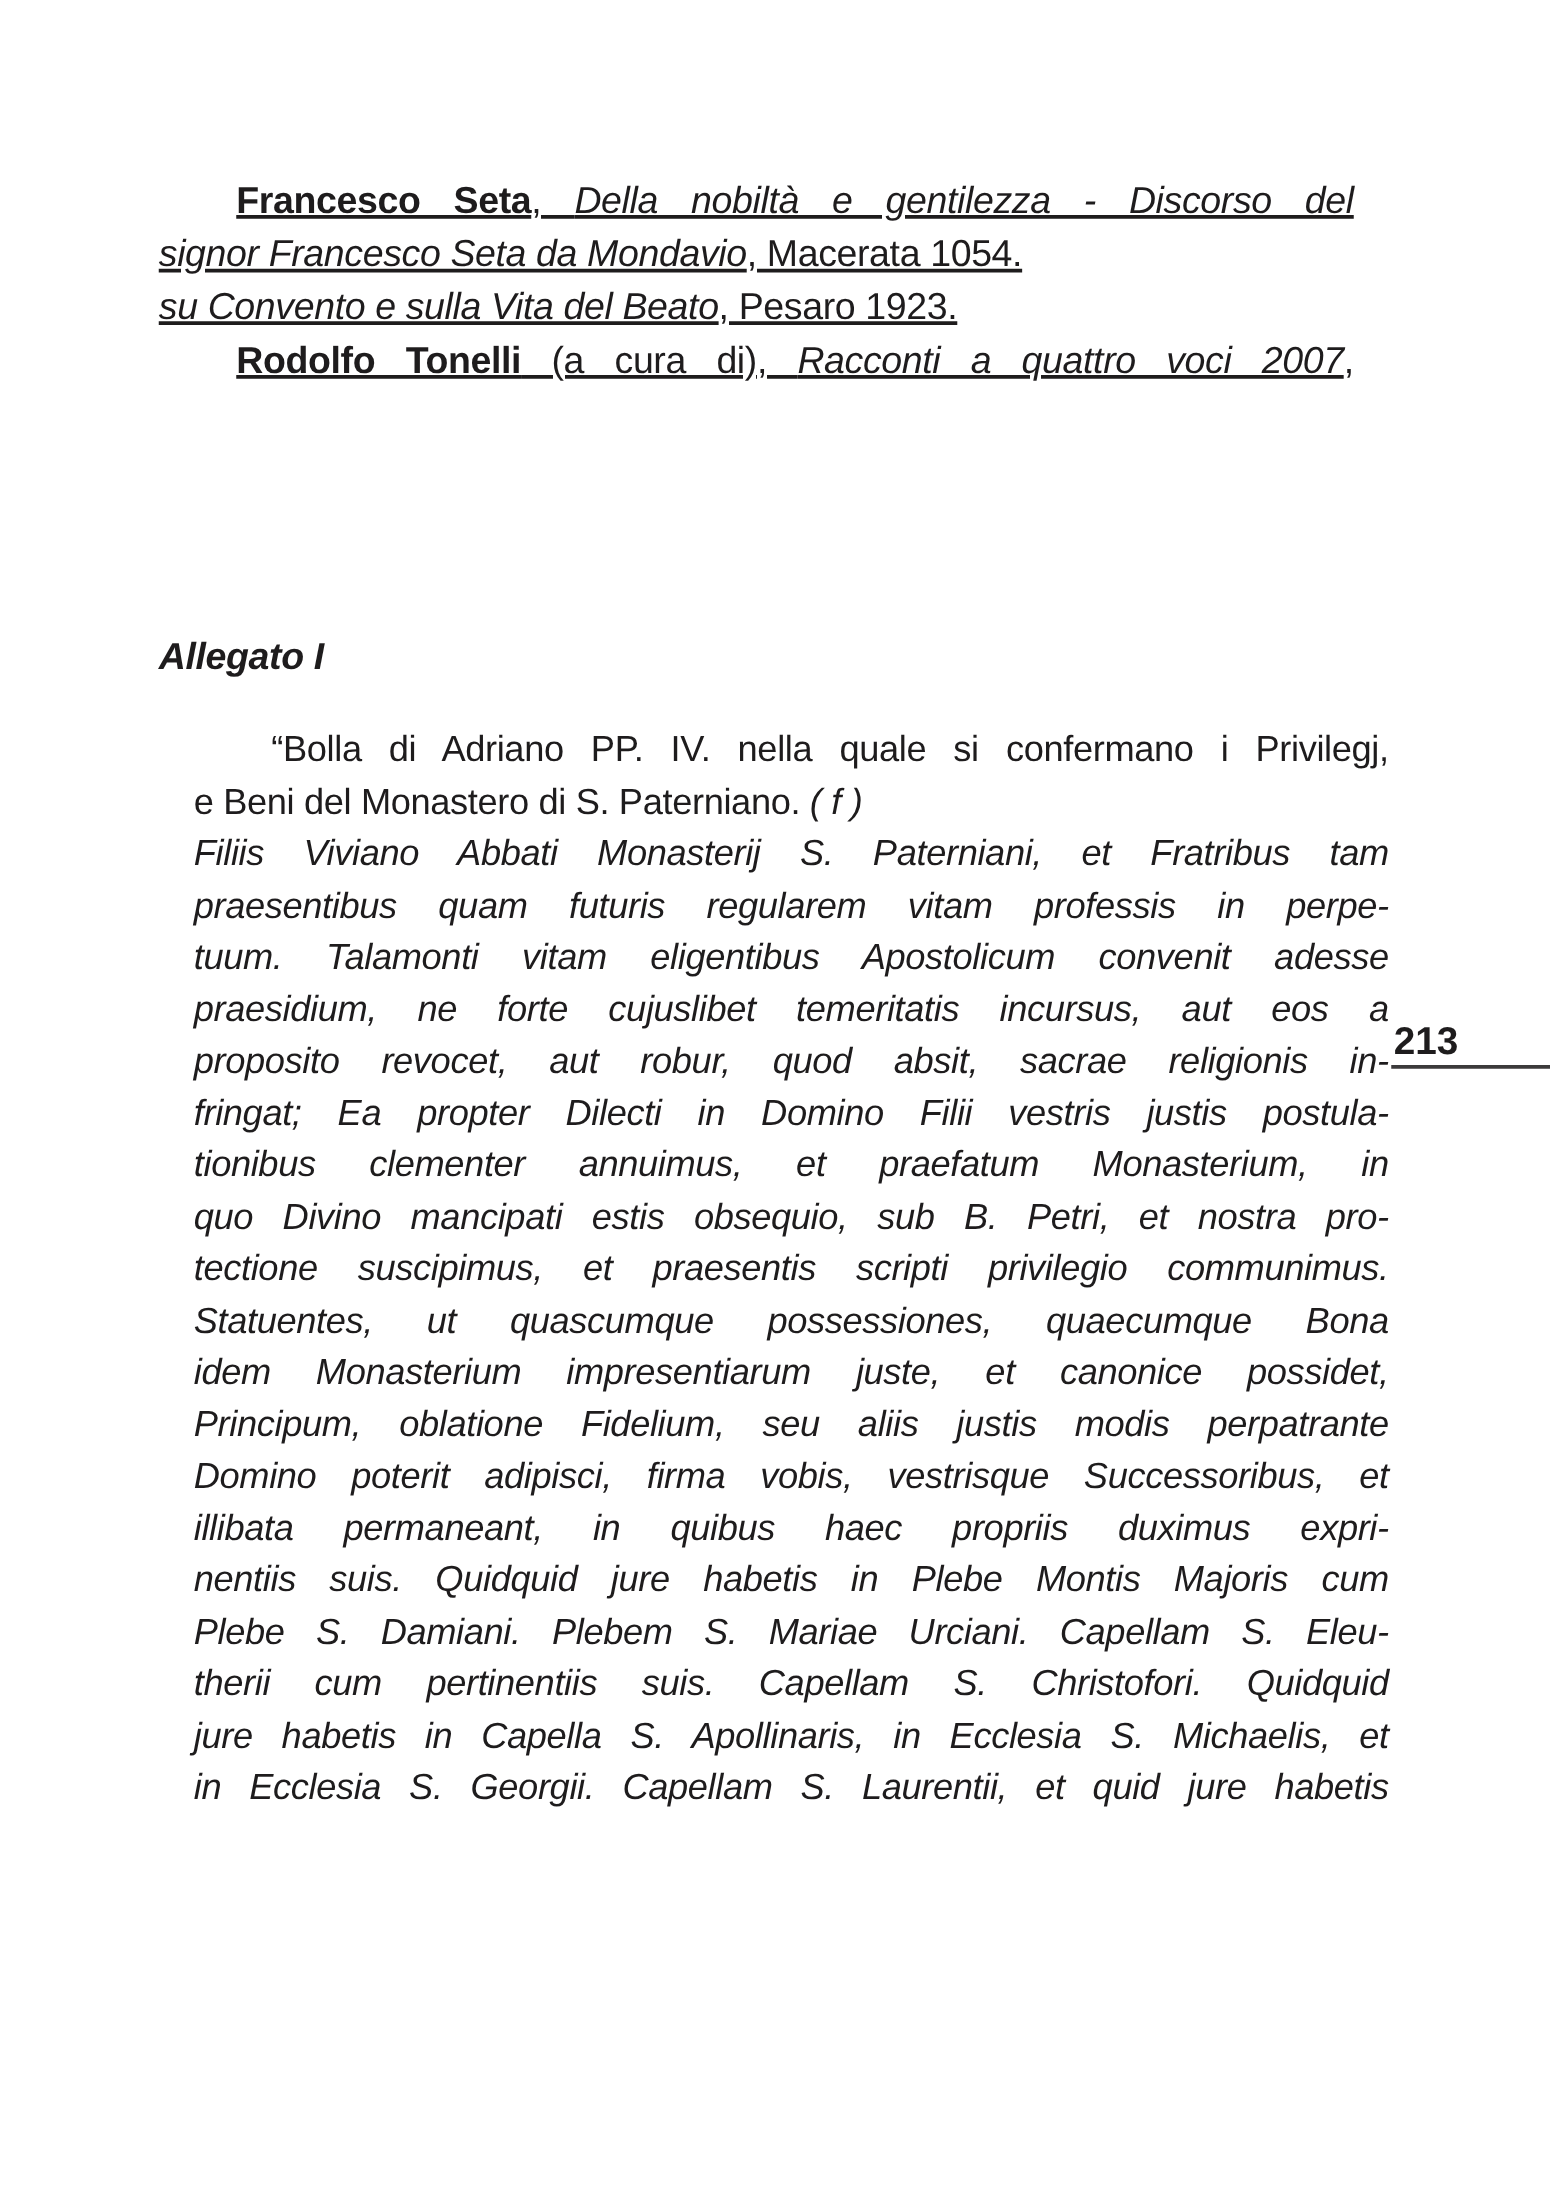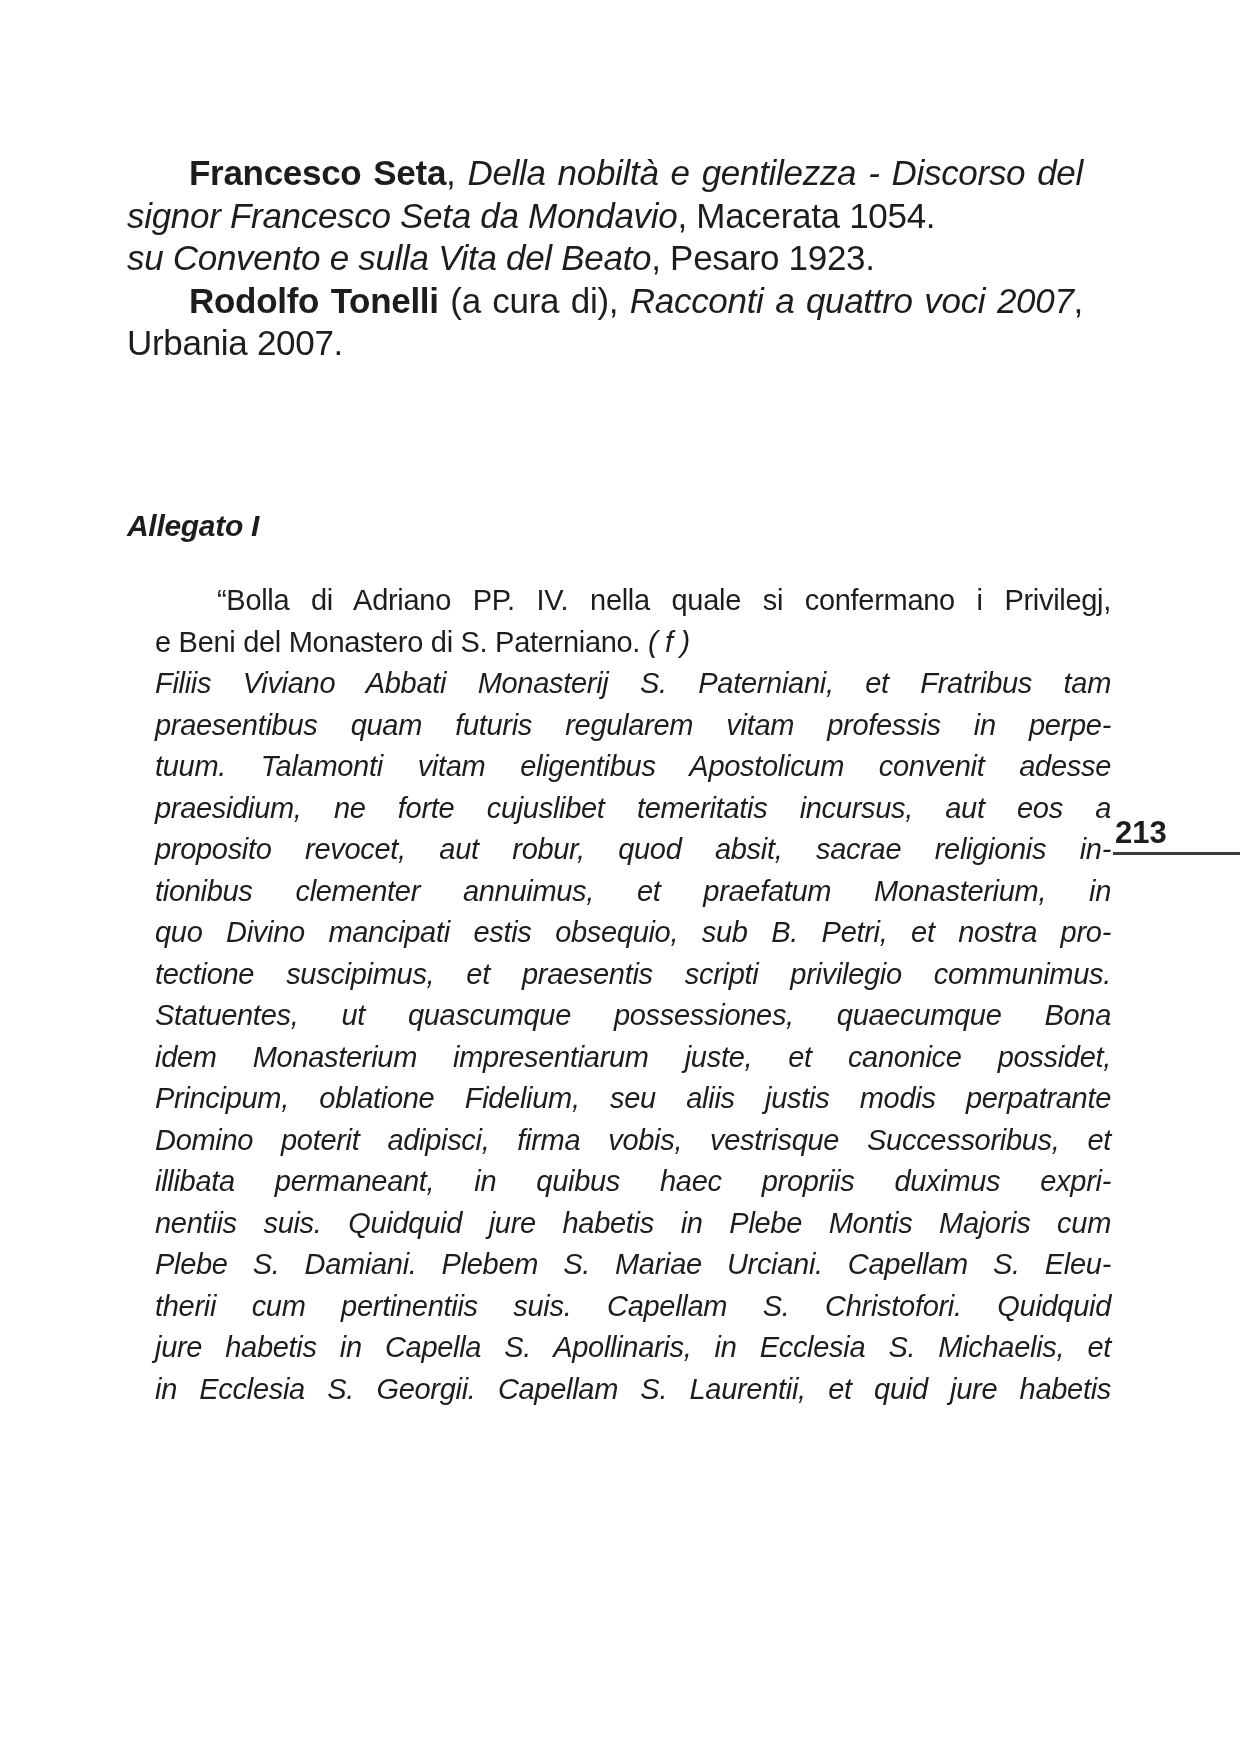--- a/index.html
+++ b/index.html
@@ -15,21 +15,21 @@
     overflow: hidden;
     font-family: "Liberation Sans", sans-serif;
     color: #1e1c1d;
     letter-spacing: -0.3px;
   }
   .text-column {
     position: absolute;
     left: 127px;
     width: 956px;
   }
-  #bibliography-block { top: 152px; font-size: 35px; line-height: 42.5px; }
+  #bibliography-block { top: 140px; font-size: 30px; line-height: 42.5px; text-decoration: underline; }
   #attachment-heading {
     top: 505px;
     font-size: 30px;
     line-height: 42px;
     font-weight: bold;
     font-style: italic;
   }
   #attachment-body { top: 580px; font-size: 29px; line-height: 41.5px; margin-left: 28px; }
   .tline { text-align: left; }
   .tline.just { text-align: justify; text-align-last: justify; }
@@ -57,33 +57,33 @@
 </head>
 <body>
 
 <div class="page">
 
   <div id="bibliography-block" class="text-column">
       <div class="tline just ind"><span class="seg-b">Francesco Seta</span><span class="seg-r">, </span><span class="seg-i">Della nobiltà e gentilezza - Discorso del</span></div>
       <div class="tline"><span class="seg-i">signor Francesco Seta da Mondavio</span><span class="seg-r">, Macerata 1054.</span></div>
       <div class="tline"><span class="seg-i">su Convento e sulla Vita del Beato</span><span class="seg-r">, Pesaro 1923.</span></div>
       <div class="tline just ind"><span class="seg-b">Rodolfo Tonelli</span><span class="seg-r"> (a cura di), </span><span class="seg-i">Racconti a quattro voci 2007</span><span class="seg-r">,</span></div>
-      <div class="tline"><span class="seg-r">Urbania 2007.</span></div>
     </div>
 
   <div id="attachment-heading" class="text-column">Allegato I</div>
 
   <div id="attachment-body" class="text-column">
       <div class="tline just ind"><span class="seg-r">“Bolla di Adriano PP. IV. nella quale si confermano i Privilegj,</span></div>
       <div class="tline"><span class="seg-r">e Beni del Monastero di S. Paterniano. </span><span class="seg-i">( f )</span></div>
       <div class="tline just"><span class="seg-i">Filiis Viviano Abbati Monasterij S. Paterniani, et Fratribus tam</span></div>
       <div class="tline just"><span class="seg-i">praesentibus quam futuris regularem vitam professis in perpe-</span></div>
       <div class="tline just"><span class="seg-i">tuum. Talamonti vitam eligentibus Apostolicum convenit adesse</span></div>
       <div class="tline just"><span class="seg-i">praesidium, ne forte cujuslibet temeritatis incursus, aut eos a</span></div>
       <div class="tline just"><span class="seg-i">proposito revocet, aut robur, quod absit, sacrae religionis in-</span></div>
+      <div class="tline just"><span class="seg-i">fringat; Ea propter Dilecti in Domino Filii vestris justis postula-</span></div>
       <div class="tline just"><span class="seg-i">tionibus clementer annuimus, et praefatum Monasterium, in</span></div>
       <div class="tline just"><span class="seg-i">quo Divino mancipati estis obsequio, sub B. Petri, et nostra pro-</span></div>
       <div class="tline just"><span class="seg-i">tectione suscipimus, et praesentis scripti privilegio communimus.</span></div>
       <div class="tline just"><span class="seg-i">Statuentes, ut quascumque possessiones, quaecumque Bona</span></div>
       <div class="tline just"><span class="seg-i">idem Monasterium impresentiarum juste, et canonice possidet,</span></div>
       <div class="tline just"><span class="seg-i">Principum, oblatione Fidelium, seu aliis justis modis perpatrante</span></div>
       <div class="tline just"><span class="seg-i">Domino poterit adipisci, firma vobis, vestrisque Successoribus, et</span></div>
       <div class="tline just"><span class="seg-i">illibata permaneant, in quibus haec propriis duximus expri-</span></div>
       <div class="tline just"><span class="seg-i">nentiis suis. Quidquid jure habetis in Plebe Montis Majoris cum</span></div>
       <div class="tline just"><span class="seg-i">Plebe S. Damiani. Plebem S. Mariae Urciani. Capellam S. Eleu-</span></div>

